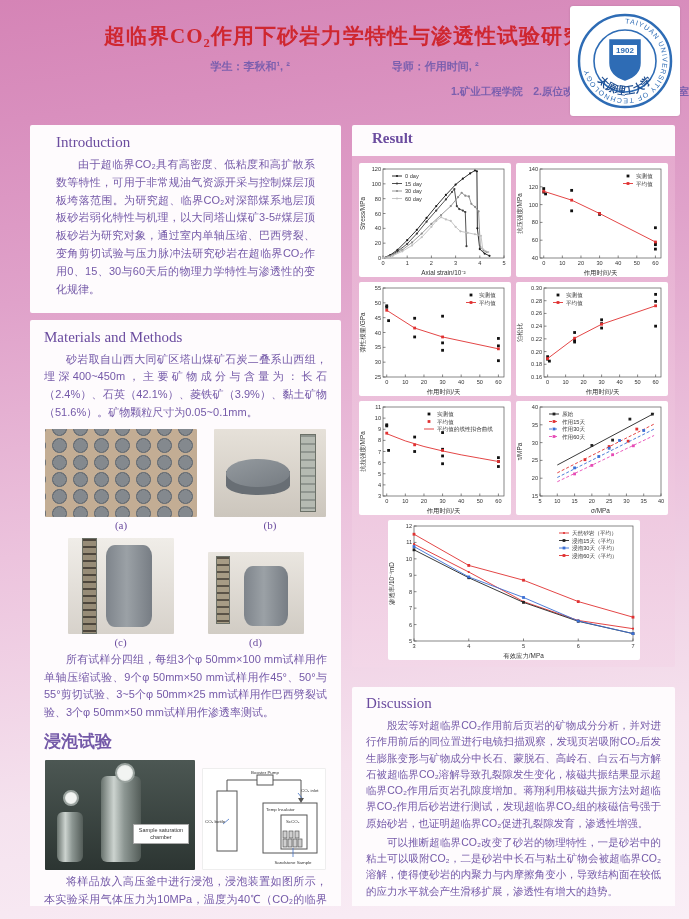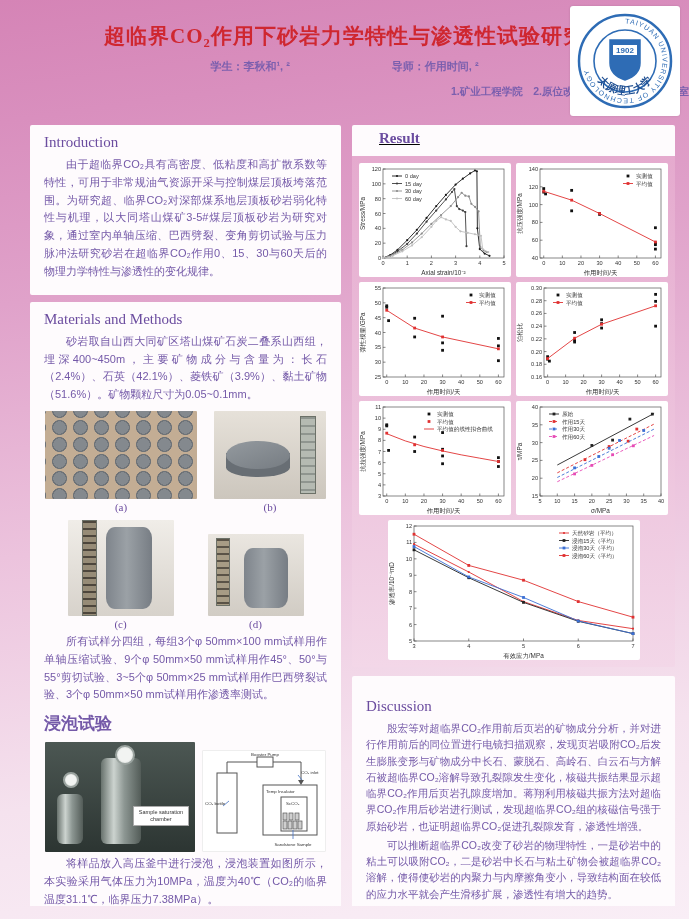--- a/index.html
+++ b/index.html
@@ -18,21 +18,21 @@
     color:#7b5fae;font-size:11px;font-weight:bold;}
   .affil{text-align:right;margin-top:11px;color:#7b5fae;font-size:10.5px;font-weight:bold;}
   .logo{position:absolute;top:6px;right:9px;width:110px;height:110px;background:#fff;border-radius:3px;
     display:flex;align-items:center;justify-content:center;box-shadow:0 0 2px rgba(0,0,0,.15);}
   
   .col-left{position:absolute;left:30px;top:125px;width:311px;height:781px;overflow:hidden;}
   .col-right{position:absolute;left:352px;top:125px;width:323px;height:781px;overflow:hidden;}
   .panel{background:#fefbfd;border-radius:2px;}
   h2.section{margin:0 0 5px;color:#6b4c9f;font-family:"Liberation Serif",serif;font-size:15px;font-weight:normal;}
   p.body{margin:3px 0;color:#7459a8;font-size:11px;line-height:1.62;text-align:justify;text-indent:2em;}
-  .intro-panel{padding:9px 14px 11px;margin-bottom:7px;}
+  .intro-panel{padding:9px 26px 11px;margin-bottom:7px;}
   .methods-panel{padding:9px 14px 11px;height:612px;}
   h3.sub{margin:8px 0 4px;color:#7459a8;font-size:17px;font-weight:bold;}
   .cap{color:#6b4c9f;font-family:"Liberation Serif",serif;font-size:11px;text-align:center;margin-top:2px;}
   .prow{display:flex;justify-content:space-between;align-items:flex-end;margin:7px 1px 3px;}
   .prow.centered{justify-content:center;gap:34px;}
   .fig{display:flex;flex-direction:column;align-items:center;}
   
   .photo{position:relative;border-radius:1px;overflow:hidden;}
   .ph-a{width:152px;height:88px;background-color:#c3ad94;
     background-image:radial-gradient(circle,#84898e 0 6.2px,#6e7378 6.2px 7.2px,rgba(0,0,0,0) 7.8px);
@@ -56,27 +56,27 @@
   .vessel{position:absolute;background:linear-gradient(90deg,#68726d,#ccd3cf 32%,#8d9793 58%,#535c58);border-radius:6px;}
   .v-main{left:56px;top:16px;width:40px;height:86px;}
   .v-sm{left:12px;top:52px;width:26px;height:50px;}
   .gauge{position:absolute;width:16px;height:16px;border-radius:50%;border:2px solid #9aa39f;
     background:radial-gradient(circle,#f2f4f2 55%,#c7cdc9);}
   .g1{left:70px;top:3px;} .g2{left:18px;top:30px;width:12px;height:12px;}
   .av-label{position:absolute;right:6px;bottom:26px;width:48px;background:#fff;color:#333;
     font-size:5.5px;line-height:1.25;padding:2px 3px;text-align:center;border:1px solid #aaa;}
   .ph-sc{width:122px;height:100px;background:#fff;border:1px solid #eee;}
   
-  .result-head{background:#fefbfd;border-radius:2px 2px 0 0;padding:5px 27px 4px;text-decoration:underline;}
+  .result-head{background:#fefbfd;border-radius:2px 2px 0 0;padding:5px 20px 4px;}
   .result-body{background:linear-gradient(180deg,#e5aace,#f3d7e8);border-radius:0 0 2px 2px;
     padding:7px 6px;display:flex;flex-wrap:wrap;justify-content:center;gap:5px;}
   .chart-card{background:#ffffff;border-radius:2px;}
   .chart-sm{width:152px;height:114px;}
   .chart-lg{width:252px;height:140px;}
-  .discussion-panel{margin-top:9px;padding:22px 14px 10px;}
+  .discussion-panel{margin-top:20px;padding:8px 14px 10px;}
   p.dbody{margin:3px 0;color:#7459a8;font-size:10.5px;line-height:1.55;text-align:justify;text-indent:2em;}
   svg text{font-family:"Liberation Sans",sans-serif;}
 </style>
 </head>
 <body>
 
 <div class="page">
 
   <header>
     <h1 class="hdr-title">超临界CO₂作用下砂岩力学特性与渗透性试验研究</h1>

